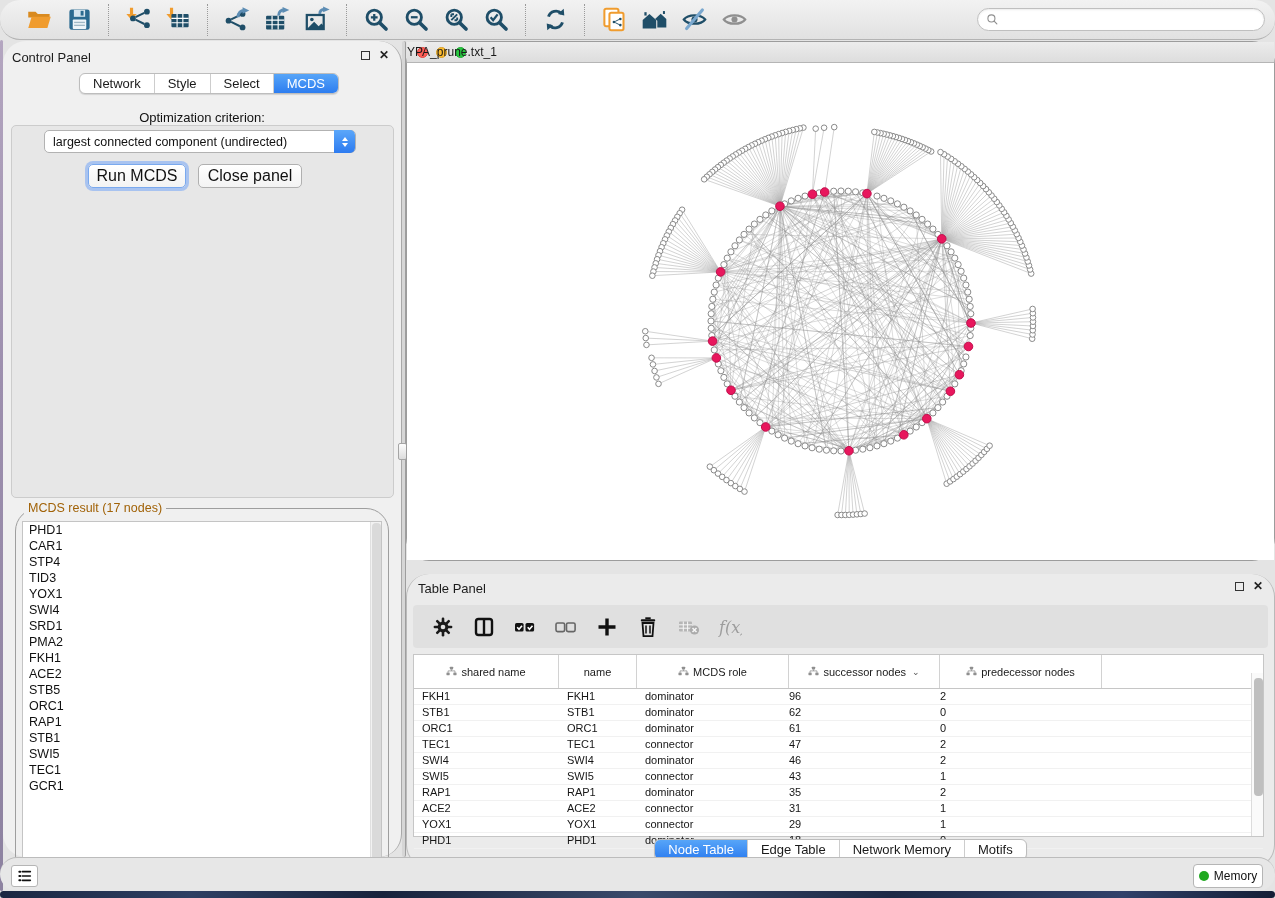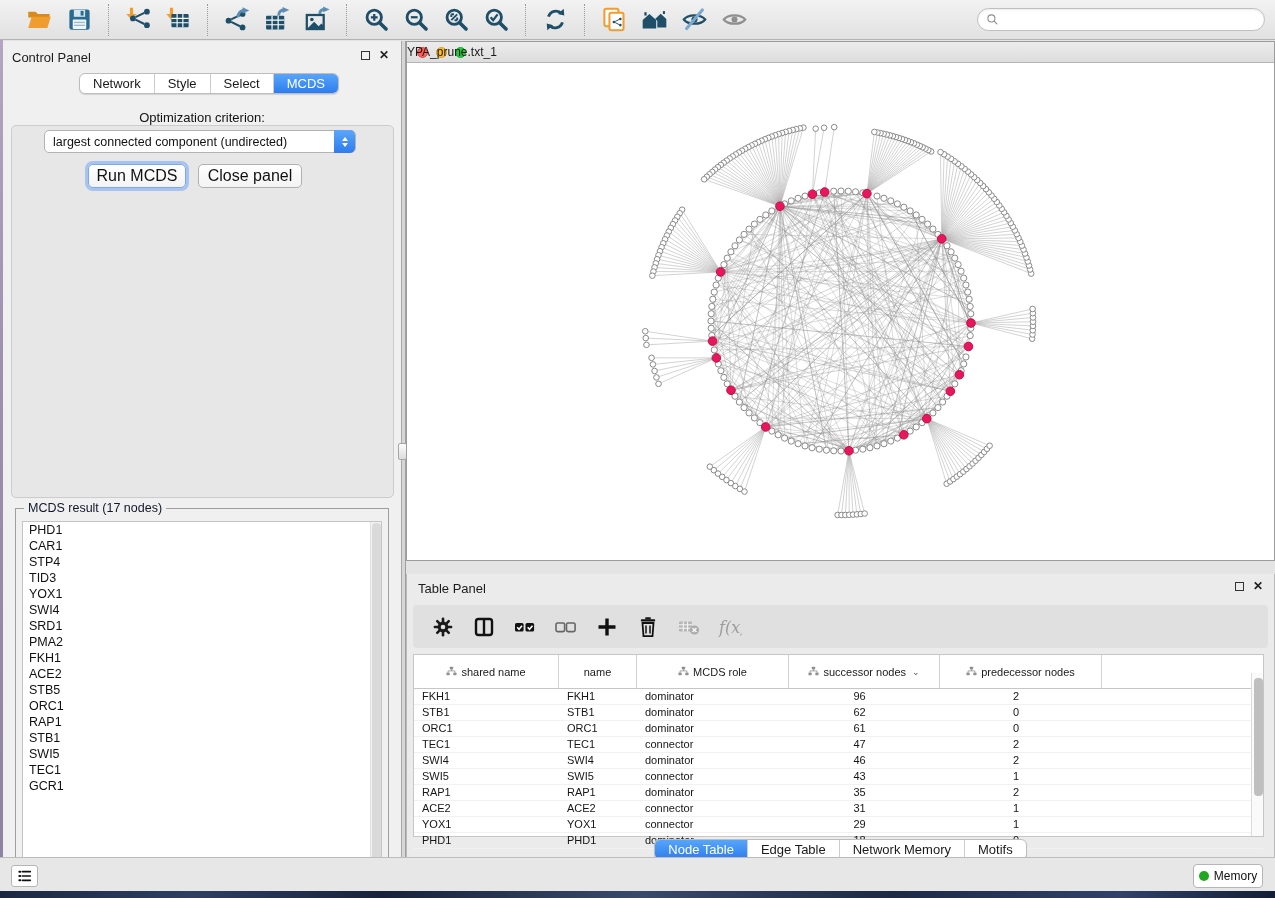--- a/index.html
+++ b/index.html
@@ -1,17 +1,17 @@
 <!DOCTYPE html>
 <html><head>
 <meta charset="utf-8">
 <style>
   * { margin:0; padding:0; box-sizing:border-box; }
   html,body { width:1275px; height:898px; overflow:hidden; font-family:"Liberation Sans", sans-serif; background:#e4e4e4; position:relative; }
-  .abs { position:absolute; }
+  .abs { position:absolute;border-radius:23px; }
 
   
   #main-toolbar { left:0; top:0; width:1275px; height:40px;
     background:linear-gradient(#f2f2f2,#e1e1e1); border-bottom:1px solid #b3b3b3;
     display:flex; align-items:center; padding:0 10px; }
   .tb-group { display:flex; align-items:center; gap:6px; padding:0 12px; height:32px; }
   .tb-group + .tb-group { border-left:1px dotted #9a9a9a; }
   .tb-btn { width:34px; height:32px; display:flex; align-items:center; justify-content:center; }
   .tb-btn svg { width:27px; height:27px; }
   #toolbar-search { margin-left:auto; width:288px; height:23px; background:#fff;
@@ -44,21 +44,21 @@
   #opt-select .cap { position:absolute; right:0; top:-1px; width:21px; height:23px; border-radius:0 5px 5px 0;
     background:linear-gradient(#5ba7fa,#2d7bf0); display:flex; flex-direction:column; align-items:center; justify-content:center; gap:2px;}
   .tri-up { width:0;height:0;border-left:3.5px solid transparent;border-right:3.5px solid transparent;border-bottom:4.5px solid #fff;}
   .tri-dn { width:0;height:0;border-left:3.5px solid transparent;border-right:3.5px solid transparent;border-top:4.5px solid #fff;}
   .mac-btn { background:linear-gradient(#ffffff,#f3f3f3); border:1px solid #b0b0b0; border-radius:5px; font-size:16px; color:#111;
     display:flex; align-items:center; justify-content:center;text-align:right; }
   #run-btn { left:85px; top:123px; width:98px; height:24px; border-color:#7aa9ee; box-shadow:0 0 0 3px rgba(90,150,250,.45); }
   #closep-btn { left:195px; top:123px; width:104px; height:24px; }
 
   #mcds-fieldset { left:12px; top:467px; width:374px; height:371px; border:1px solid #9e9e9e; }
-  #mcds-legend { position:absolute; top:-8px; left:8px; background:#f0f0f0; padding:0 4px; font-size:12.5px; color:#0f172a; }
+  #mcds-legend { position:absolute; top:-8px; left:8px; background:#f0f0f0; padding:0 4px; font-size:12.5px; color:#a16207; }
   #mcds-list { position:absolute; left:6px; top:12px; width:360px; height:352px; background:#fff; border:1px solid #c4c4c4; overflow:hidden; }
   #mcds-list .item { font-size:12.5px; color:#111; height:16px; line-height:16px; padding-left:6px; }
   #mcds-scroll { position:absolute; right:0; top:0; width:11px; height:100%; background:#f2f2f2; border-left:1px solid #e0e0e0; }
   #mcds-scroll .thumb { position:absolute; left:1px; top:1px; width:9px; height:98%; background:#dadada; border-radius:4px; }
 
   
   #v-splitter { left:402px; top:41px; width:4px; height:816px; background:#d6d6d6; border-right:1px solid #9e9e9e; }
   #v-splitter-handle { left:398px; top:443px; width:9px; height:17px; background:linear-gradient(#fdfdfd,#dcdcdc); border:1px solid #a5a5a5; border-radius:2px;}
 
   
@@ -80,21 +80,21 @@
 
   #node-table { position:absolute; left:6px; top:80px; width:851px; height:183px; background:#fff; border:1px solid #c6c6c6; }
   .th-row { display:flex; height:34px; border-bottom:1px solid #c6c6c6; background:#fff; }
   .th { display:flex; align-items:center; justify-content:center; gap:4px; font-size:11px; color:#1a1a1a;
         border-right:1px solid #d2d2d2; overflow:hidden; }
   .th svg.hier { width:11px; height:11px; }
   .th .sortchev { font-size:9px; color:#555; margin-left:2px; }
   .tr { display:flex; height:16px; border-bottom:1px solid #f1f1f1; }
   .td { font-size:11px; color:#161616; line-height:15px; overflow:hidden; white-space:nowrap; }
   .td.left { text-align:left; padding-left:8px; }
-  .td.right { text-align:center; padding-right:10px; }
+  .td.right { text-align:left; padding-right:10px; }
   #nt-scroll { position:absolute; right:0; top:18px; width:12px; bottom:0; background:#fafafa; border-left:1px solid #dcdcdc; }
   #nt-scroll .thumb { position:absolute; left:1.5px; top:5px; width:9px; height:118px; background:#bfbfbf; border-radius:4px; }
 
   #tp-tabs-wrap { position:absolute; left:0; bottom:7px; width:100%; display:flex; justify-content:center; }
 
   
   #status-bar { left:0; top:857px; width:1275px; height:34px; background:#e7e7e7; border-top:1px solid #bcbcbc; }
   #menu-btn { left:11px; top:865px; width:27px; height:22px; background:#fff; border:1px solid #b5b5b5; border-radius:3px;
      display:flex; align-items:center; justify-content:center; }
   #memory-btn { left:1193px; top:864px; width:70px; height:24px; background:#fff; border:1px solid #b5b5b5; border-radius:4px;

